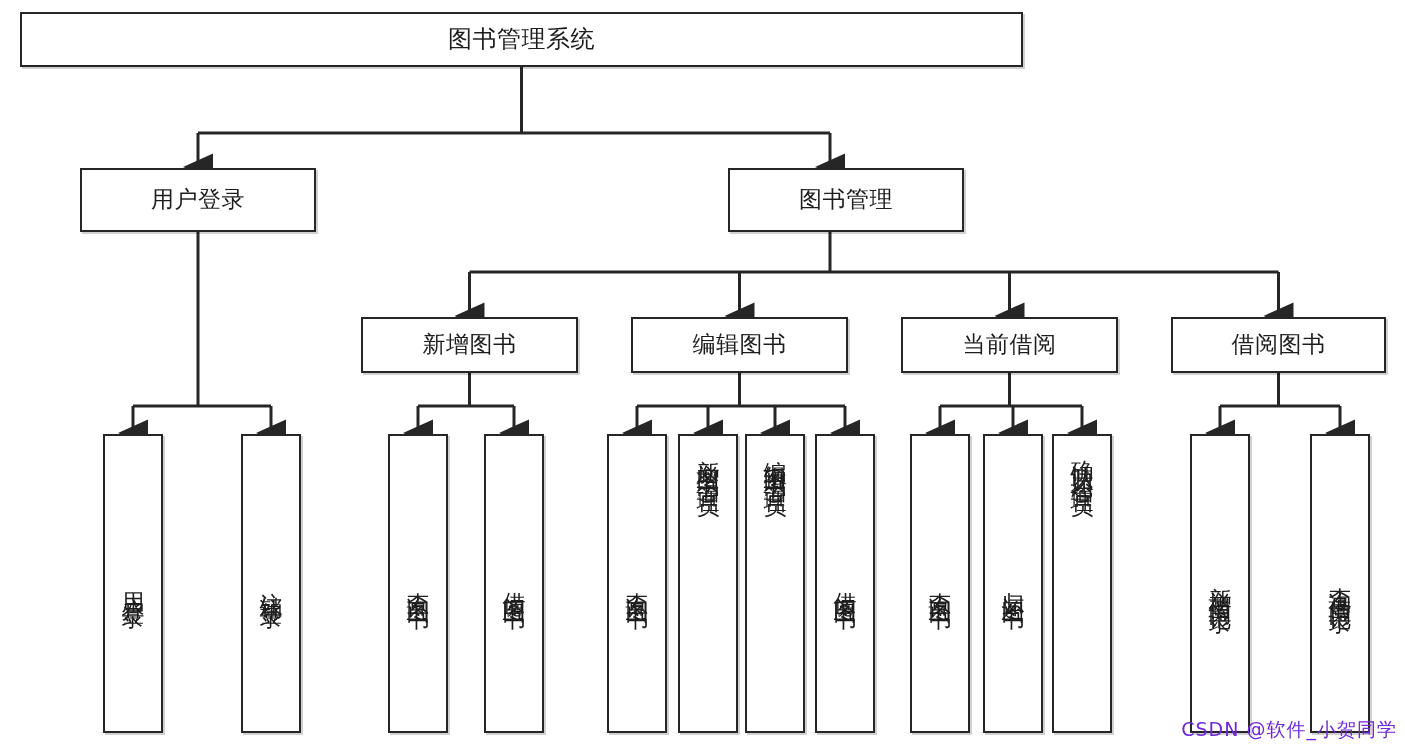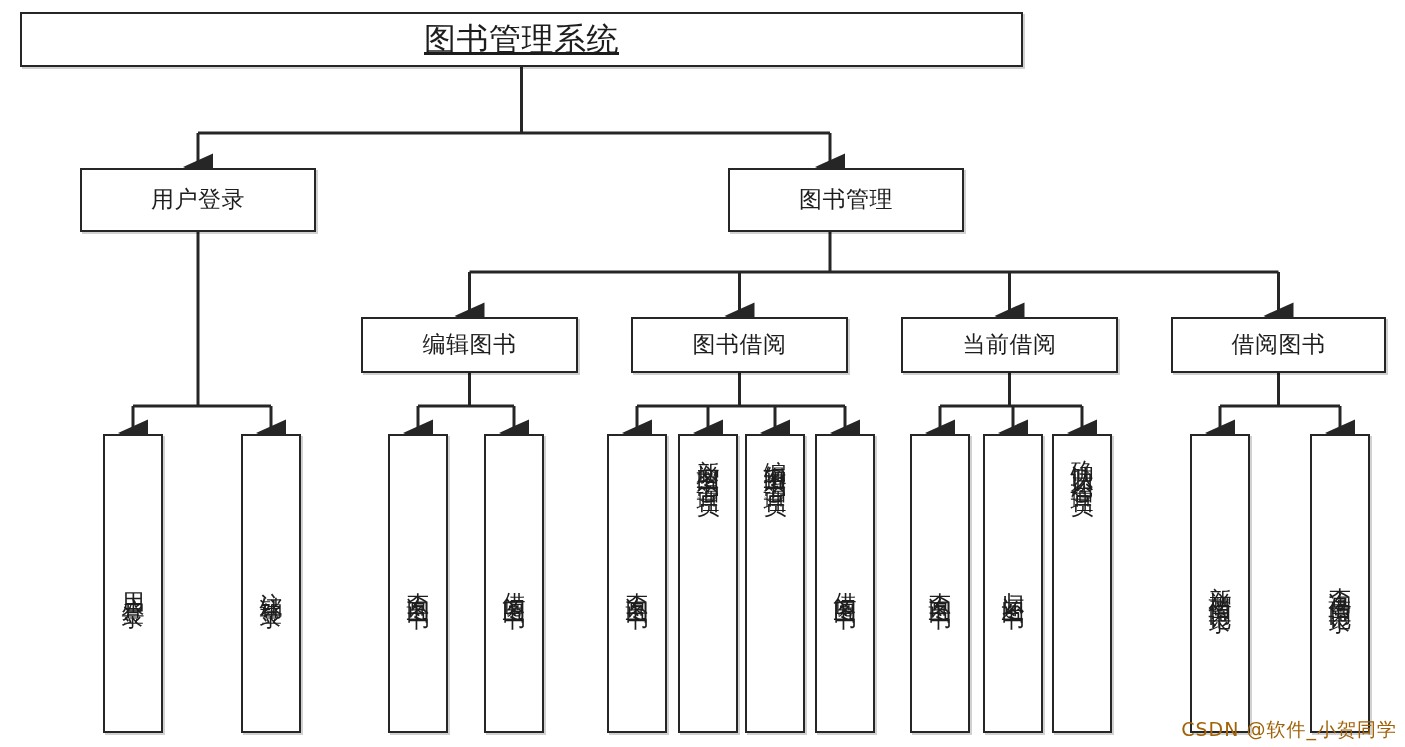--- a/index.html
+++ b/index.html
@@ -42,22 +42,21 @@
     text-align: center;
     white-space: pre;
     letter-spacing: 0.5px;
   }
   
   .node.horiz .node-label {
     font-size: 23px;
     writing-mode: horizontal-tb;
   }
   .node.root .node-label {
-    font-size: 32px;
-    text-decoration: underline;
+    font-size: 24px;
   }
   
   .node.vert {
     align-items: center;
     justify-content: center;
   }
   .node.vert .node-label {
     font-size: 23px;
     writing-mode: vertical-rl;
     text-orientation: upright;
@@ -67,21 +66,21 @@
   }
   .node.vert.top-aligned {
     align-items: flex-start;
     padding-top: 6px;
   }
   #watermark {
     position: absolute;
     right: 8px;
     bottom: 4px;
     font-size: 19px;
-    color: #a16207;
+    color: #6d28d9;
     letter-spacing: 1px;
     white-space: nowrap;
     user-select: none;
   }
 </style>
 </head>
 <body>
 
 <div id="diagram-root">
 
@@ -133,24 +132,24 @@
   </div>
 
   <div id="nodes-layer">
       <div class="node horiz" style="left: 80px; top: 168px; width: 236px; height: 64px;">
         <span class="node-label">用户登录</span>
       </div>
       <div class="node horiz" style="left: 712px; top: 168px; width: 236px; height: 64px; margin-left: 16px;">
         <span class="node-label">图书管理</span>
       </div>
       <div class="node horiz" style="left: 361px; top: 317px; width: 217px; height: 56px;">
-        <span class="node-label">编辑图书</span>
+        <span class="node-label">新增图书</span>
       </div>
       <div class="node horiz" style="left: 631px; top: 317px; width: 217px; height: 56px;">
-        <span class="node-label">图书借阅</span>
+        <span class="node-label">编辑图书</span>
       </div>
       <div class="node horiz" style="left: 901px; top: 317px; width: 217px; height: 56px;">
         <span class="node-label">当前借阅</span>
       </div>
       <div class="node horiz" style="left: 1171px; top: 317px; width: 215px; height: 56px;">
         <span class="node-label">借阅图书</span>
       </div>
       <div class="node vert" style="left: 103px; top: 434px; width: 60px; height: 299px;">
         <span class="node-label">用户登录</span>
       </div>

